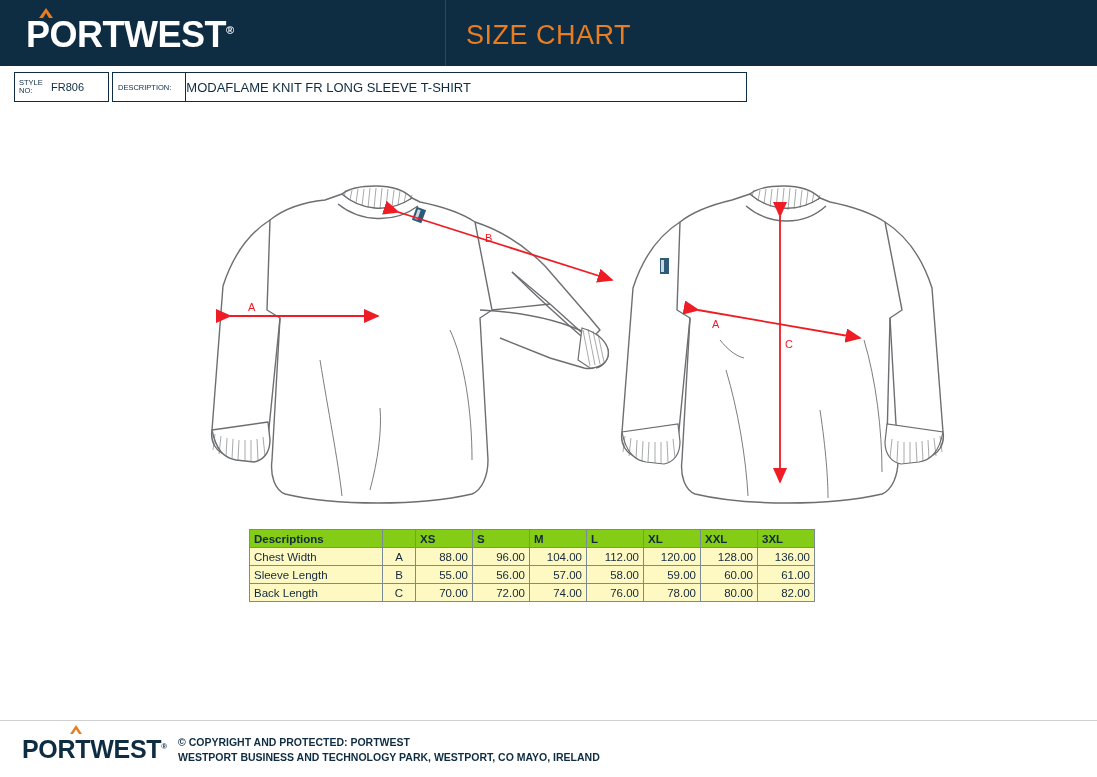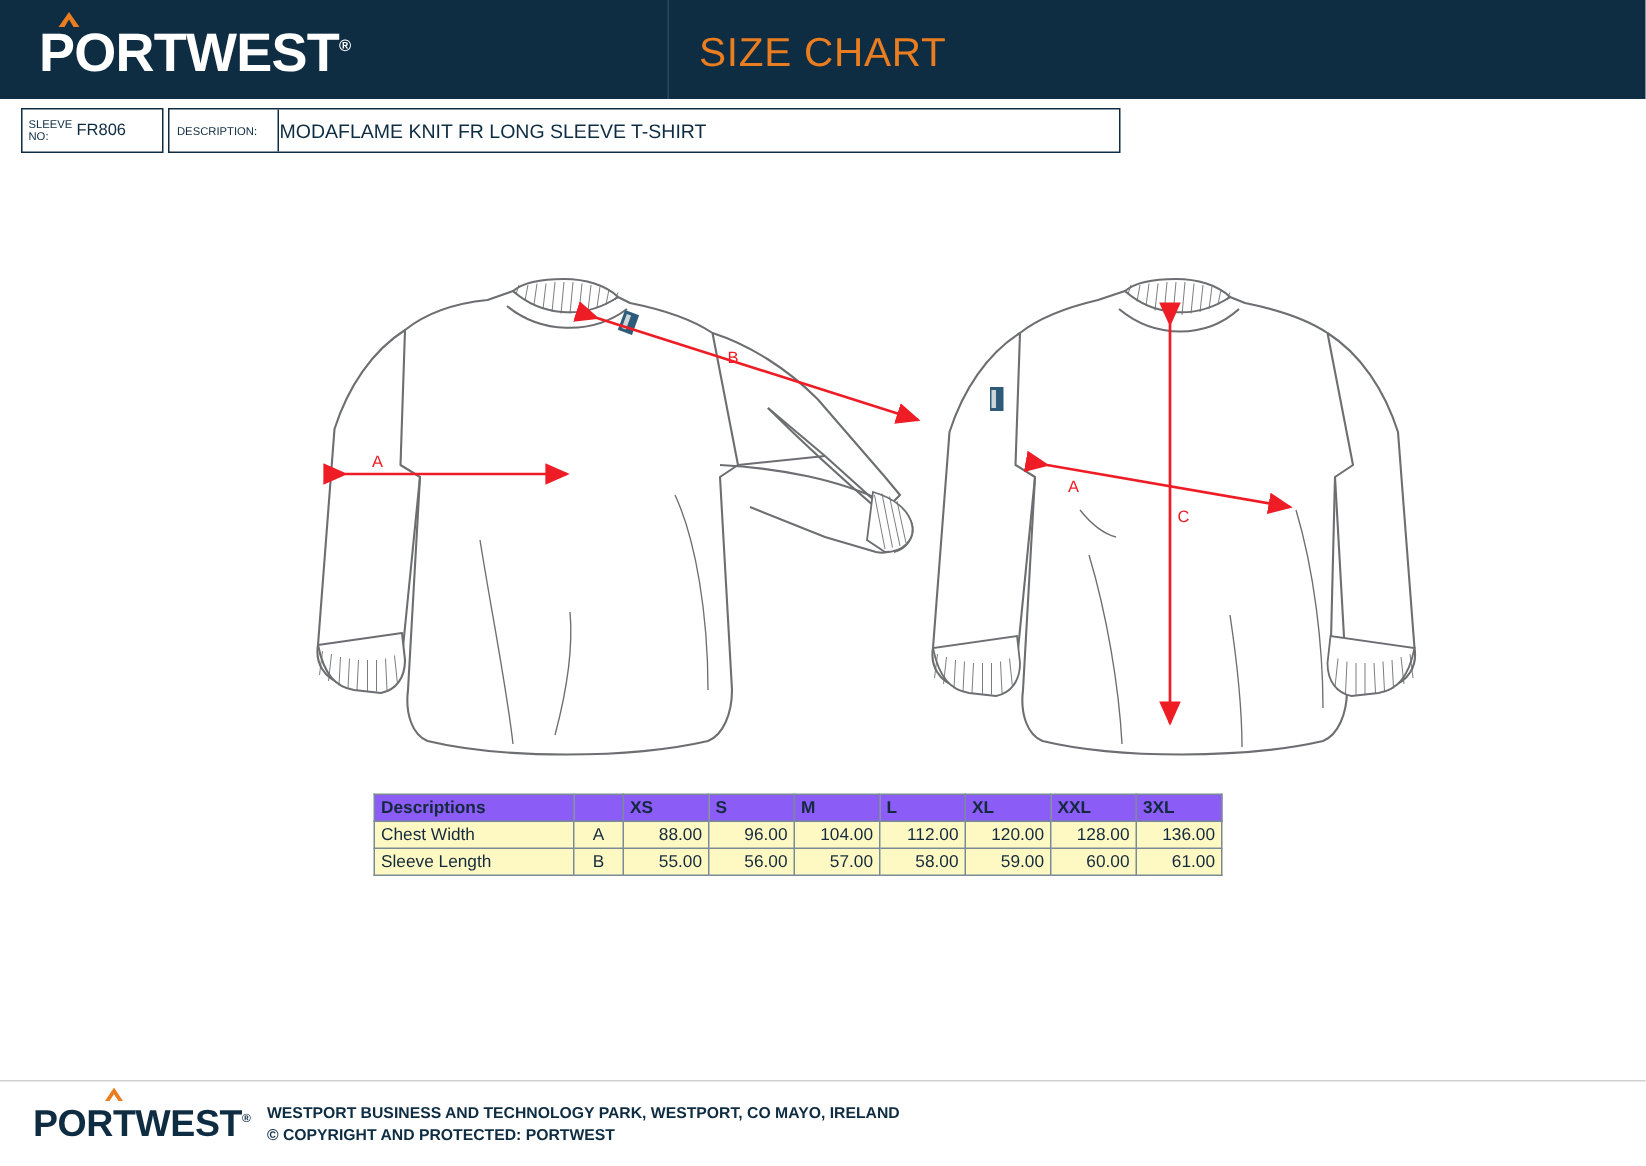--- a/index.html
+++ b/index.html
@@ -76,21 +76,21 @@
   .size-table td,.size-table th{
     border:1px solid #7b8b96;
     height:18px;
     padding:0 4px;
     box-sizing:border-box;
     color:#13293d;
     font-weight:normal;
     background:#fef9c3;
   }
   .size-table thead td{
-    background:#8b5cf6;
+    background:#84cc16;
     font-weight:bold;
     font-size:11.5px;
   }
   .col-desc{width:133px;text-align:left;}
   .col-key{width:33px;text-align:center;}
   .col-size{width:57px;text-align:right;margin-left:20px;}
   thead .col-size{text-align:left;}
   thead .col-key{text-align:left;}
 
   
@@ -120,21 +120,21 @@
   </svg>
   <div class="logo">
     <span>PORTWEST</span><span class="reg">®</span>
   </div>
   <div class="header-sep"></div>
   <div class="header-title">SIZE CHART</div>
 </div>
 
 <div class="style-box">
   <div class="style-label">
-    <div>SLEEVE</div>
+    <div>STYLE</div>
     <div>NO:</div>
   </div>
   <div class="style-value">FR806</div>
 </div>
 
 <div class="desc-box">
   <div class="desc-label">DESCRIPTION:</div>
   <div class="desc-sep"></div>
   <div class="desc-value">MODAFLAME KNIT FR LONG SLEEVE T-SHIRT</div>
 </div>
@@ -289,29 +289,40 @@
       <td class="col-desc">Sleeve Length</td>
       <td class="col-key">B</td>
       <td class="col-size">55.00</td>
       <td class="col-size">56.00</td>
       <td class="col-size">57.00</td>
       <td class="col-size">58.00</td>
       <td class="col-size">59.00</td>
       <td class="col-size">60.00</td>
       <td class="col-size">61.00</td>
     </tr>
+    <tr>
+      <td class="col-desc">Back Length</td>
+      <td class="col-key">C</td>
+      <td class="col-size">70.00</td>
+      <td class="col-size">72.00</td>
+      <td class="col-size">74.00</td>
+      <td class="col-size">76.00</td>
+      <td class="col-size">78.00</td>
+      <td class="col-size">80.00</td>
+      <td class="col-size">82.00</td>
+    </tr>
   </tbody>
 </table>
 
 <div class="footer">
   <svg class="footer-mark" viewBox="0 0 32 12">
     <polygon points="16,0 22,9 19,9 16,4.5 13,9 10,9" fill="#e97d1f"></polygon>
   </svg>
   <div class="footer-logo">
     <span>PORTWEST</span><span class="reg">®</span>
   </div>
   <div class="footer-text">
-    <div>WESTPORT BUSINESS AND TECHNOLOGY PARK, WESTPORT, CO MAYO, IRELAND</div>
     <div>
       <span>© COPYRIGHT AND PROTECTED: </span><span class="orange">PORTWEST</span>
     </div>
+    <div>WESTPORT BUSINESS AND TECHNOLOGY PARK, WESTPORT, CO MAYO, IRELAND</div>
   </div>
 </div>
 
 </body></html>

